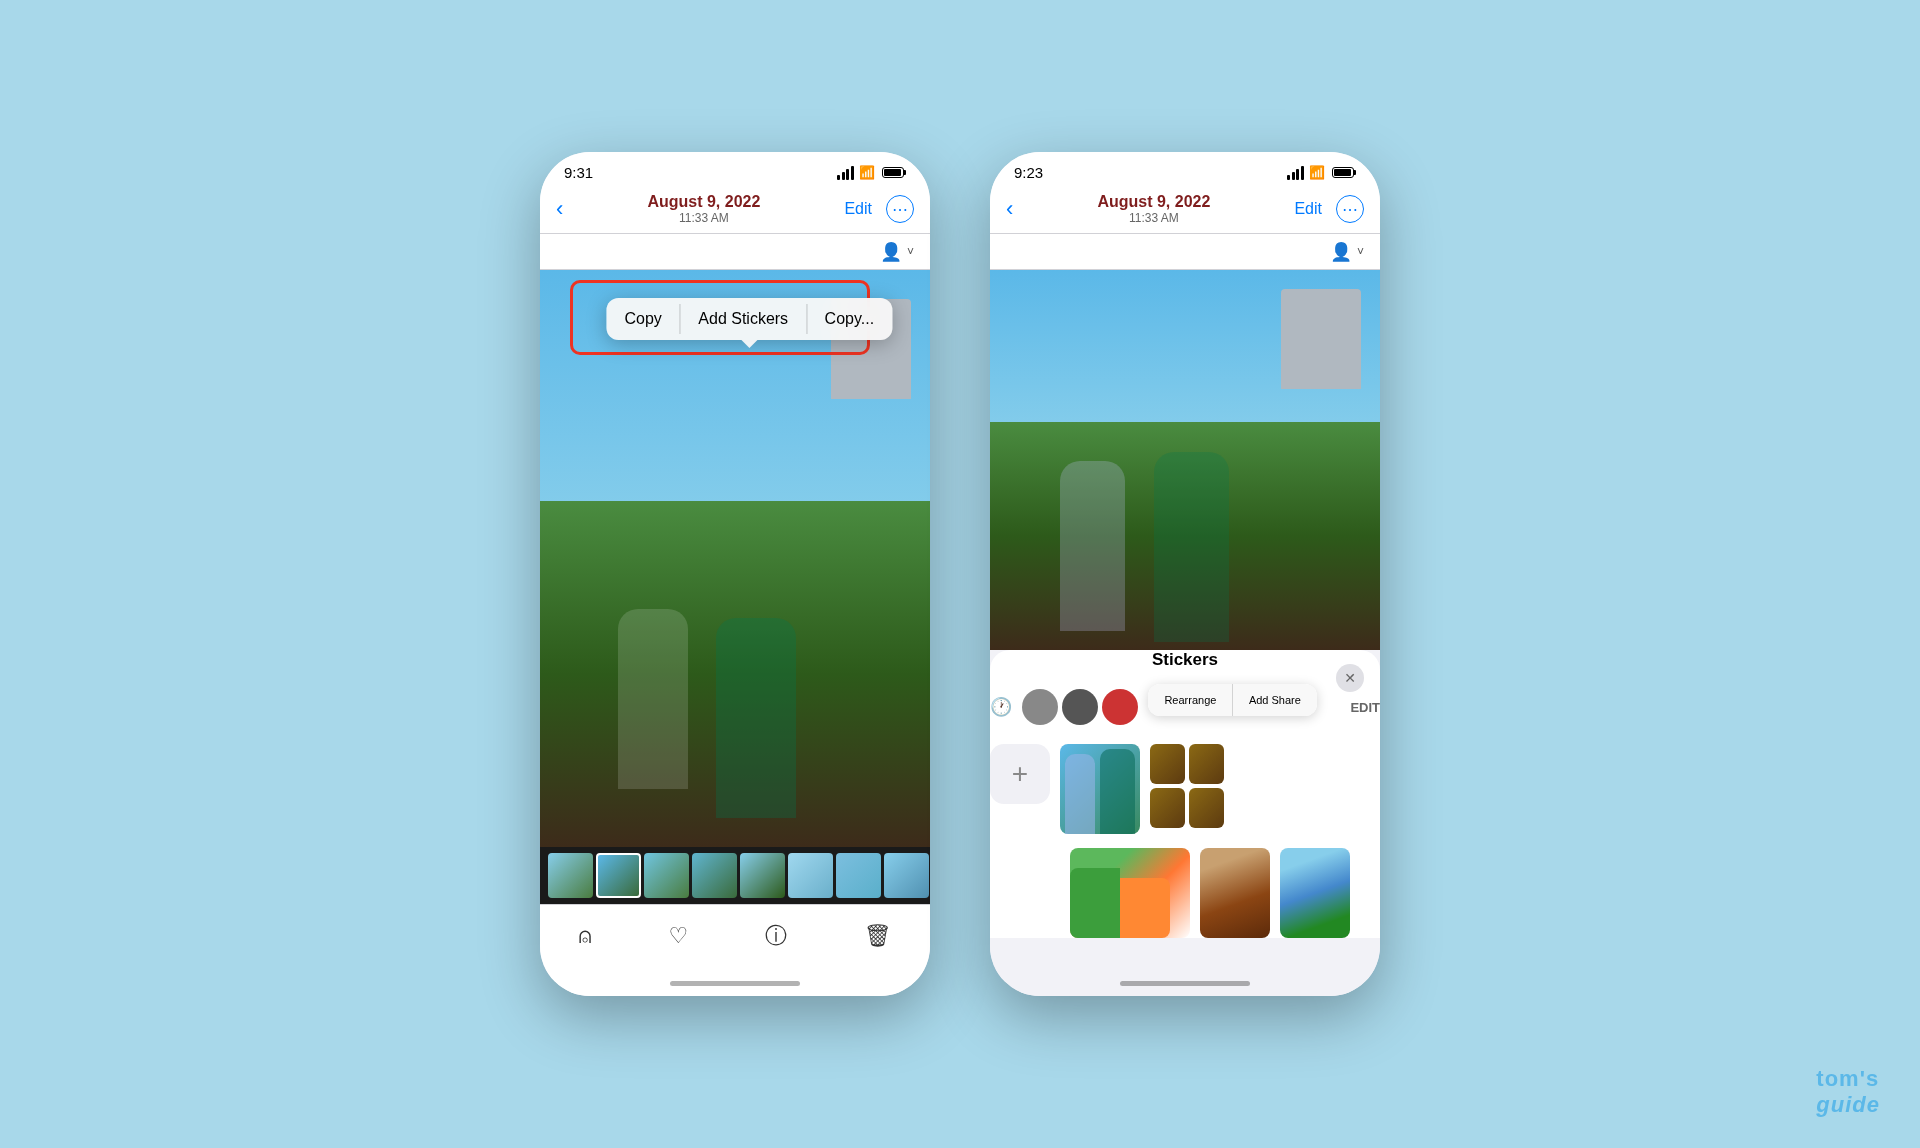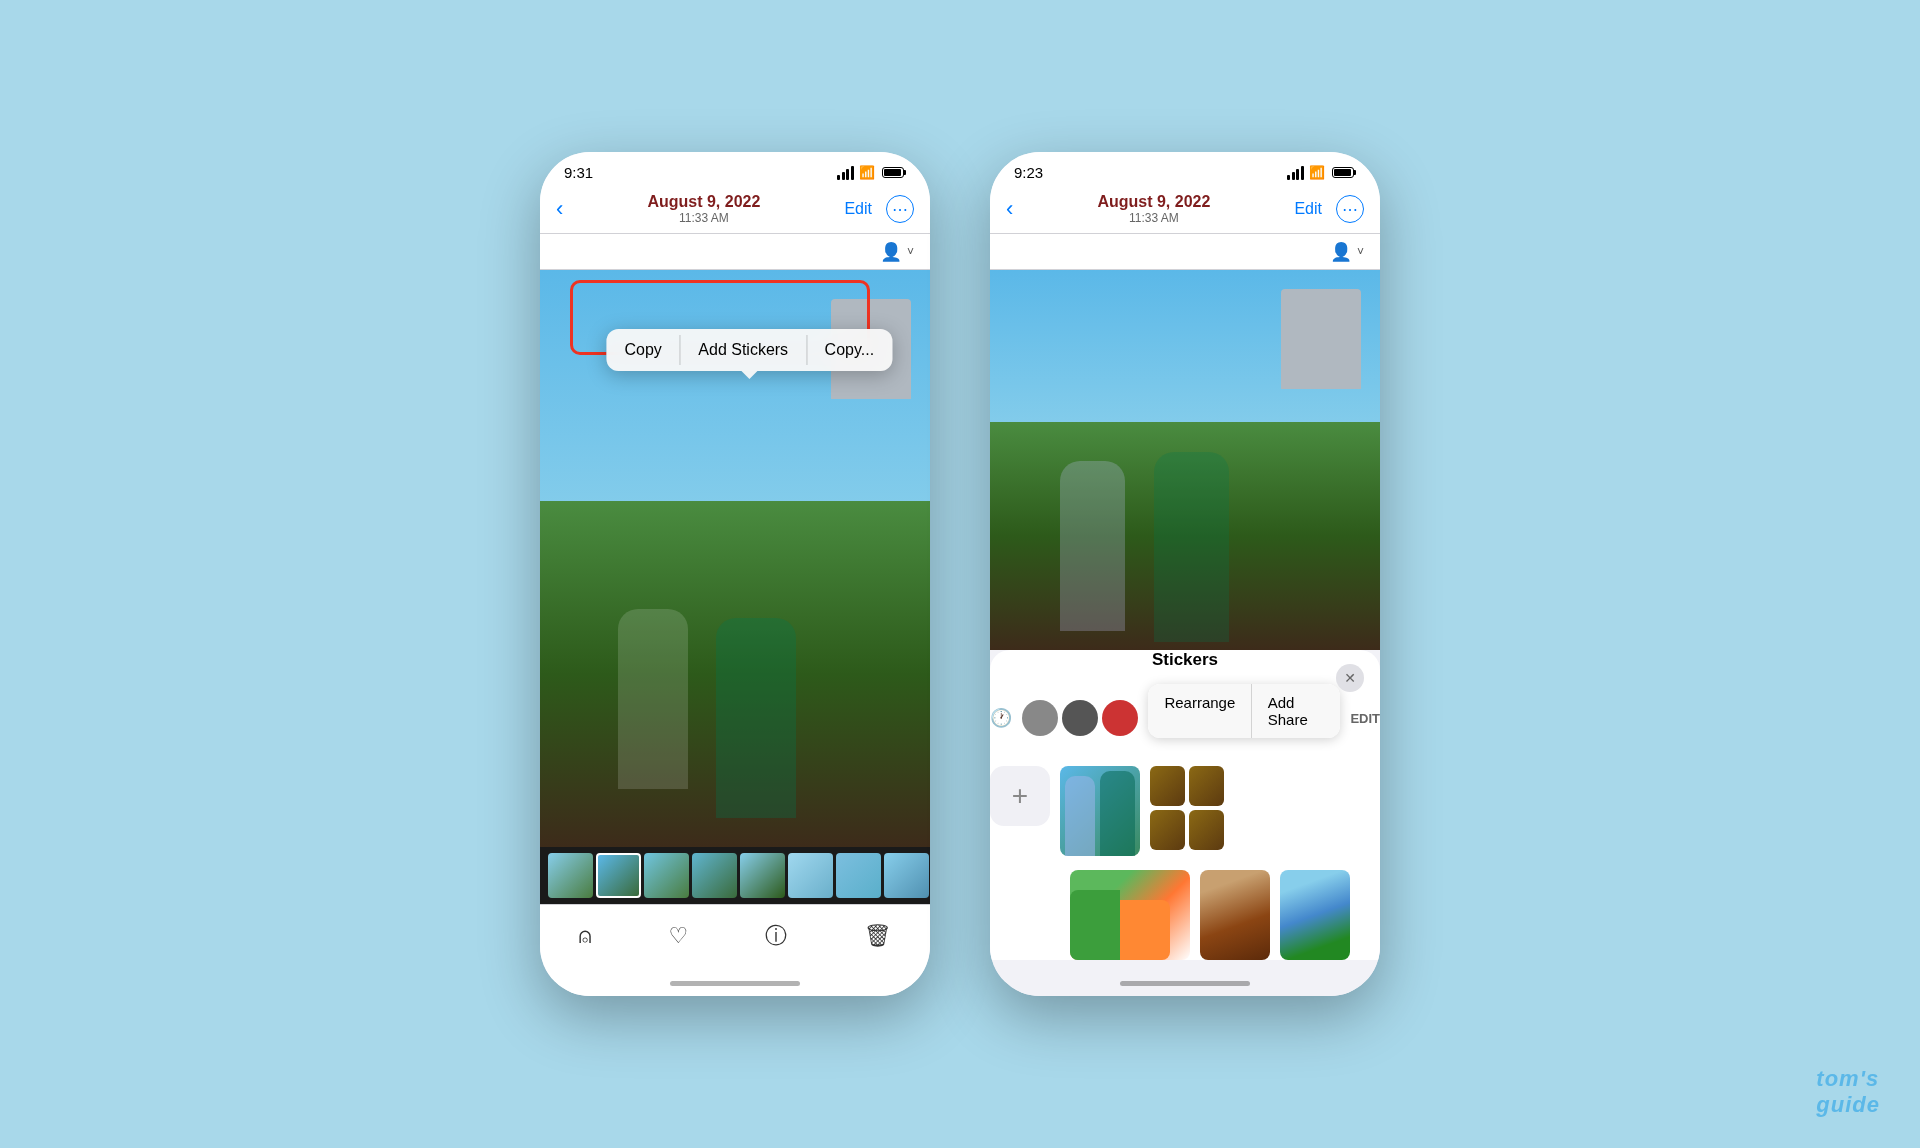--- a/index.html
+++ b/index.html
@@ -132,21 +132,20 @@
       left: 50%;
       transform: translateX(-45%);
       background: rgba(248,248,248,0.95);
       border-radius: 12px;
       padding: 0;
       display: flex;
       align-items: center;
       box-shadow: 0 4px 20px rgba(0,0,0,0.25);
       backdrop-filter: blur(10px);
       z-index: 10;
-      margin-top: 31px;
     }
     .context-menu-item {
       padding: 12px 18px;
       font-size: 16px;
       color: #000;
       cursor: pointer;
       white-space: nowrap;
     }
     .context-menu-divider {
       width: 0.5px;
@@ -295,21 +294,21 @@
       gap: 0;
       background: rgba(248,248,248,0.98);
       border-radius: 12px;
       box-shadow: 0 2px 12px rgba(0,0,0,0.18);
       margin-bottom: 14px;
       overflow: hidden;
       width: fit-content;
     }
     .sticker-ctx-item {
       padding: 10px 16px;
-      font-size: 15px;
+      font-size: 11px;
       cursor: pointer;
     }
     .sticker-ctx-divider {
       width: 0.5px;
       background: rgba(0,0,0,0.15);
       align-self: stretch;
     }
     .add-sticker-btn {
       width: 60px; height: 60px;
       border-radius: 14px;
@@ -572,15 +571,15 @@
 
     </div>
   </div>
 
   <div class="home-indicator" style="background:#f2f2f7;">
     <div class="home-bar"></div>
   </div>
 </div>
 
 <div class="toms-guide">
-  <div style="font-style:italic;">tom's</div>
+  <div style="">tom's</div>
   <div style="font-style:italic;">guide</div>
 </div>
 
 </body></html>

